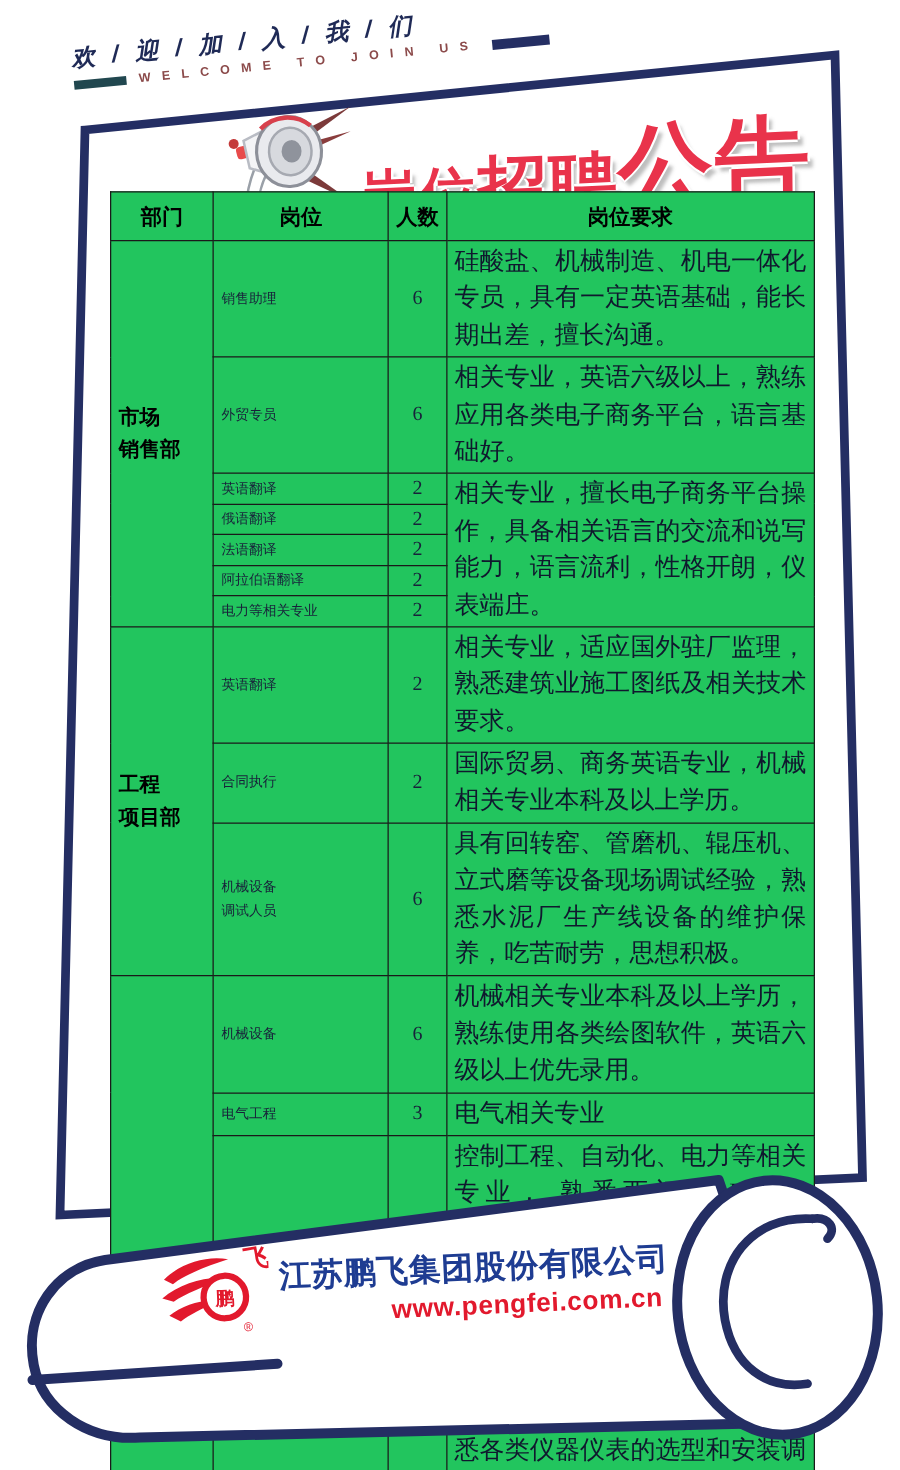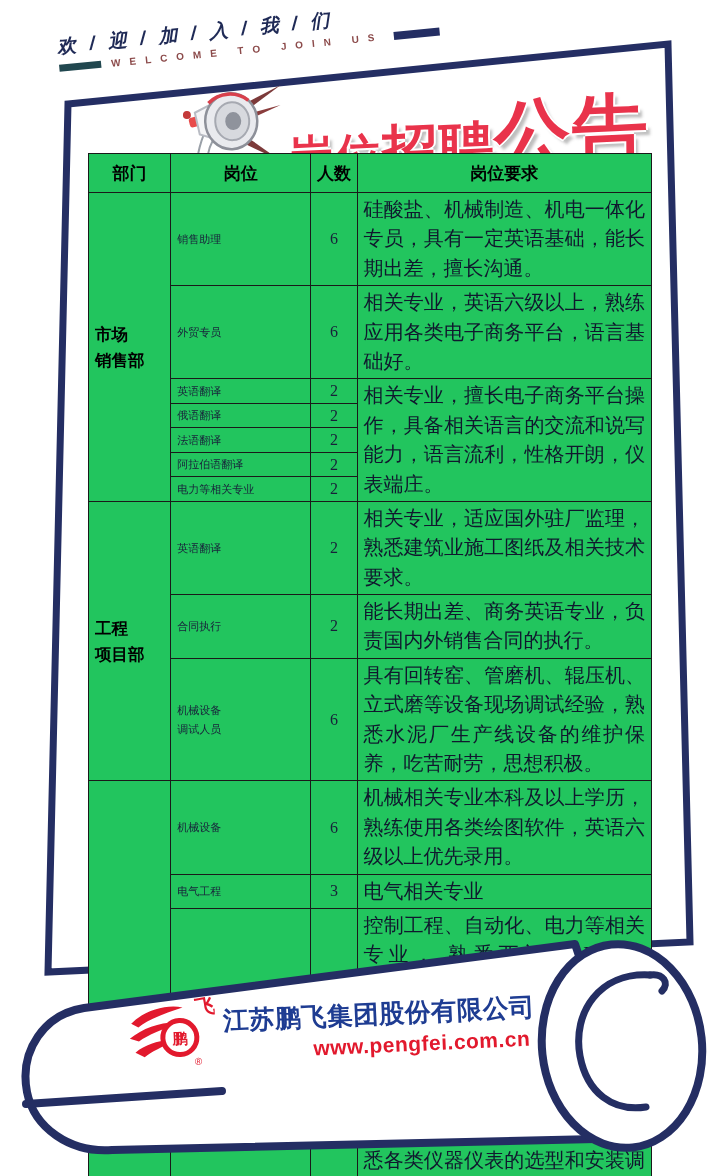--- a/index.html
+++ b/index.html
@@ -174,21 +174,21 @@
       <tr>
         <td class="dept-cell" rowspan="3">工程
 项目部</td>
         <td class="pos-cell">英语翻译</td>
         <td class="count-cell">2</td>
         <td class="req-cell">相关专业，适应国外驻厂监理，熟悉建筑业施工图纸及相关技术要求。</td>
       </tr>
       <tr>
         <td class="pos-cell">合同执行</td>
         <td class="count-cell">2</td>
-        <td class="req-cell">能长期出差、商务英语专业，负责国内外销售合同的执行。</td>
+        <td class="req-cell">国际贸易、商务英语专业，机械相关专业本科及以上学历。</td>
       </tr>
       <tr>
         <td class="pos-cell">机械设备
 调试人员</td>
         <td class="count-cell">6</td>
         <td class="req-cell">具有回转窑、管磨机、辊压机、立式磨等设备现场调试经验，熟悉水泥厂生产线设备的维护保养，吃苦耐劳，思想积极。</td>
       </tr>
       <tr>
         <td class="dept-cell" rowspan="3">技术部</td>
         <td class="pos-cell">机械设备</td>

